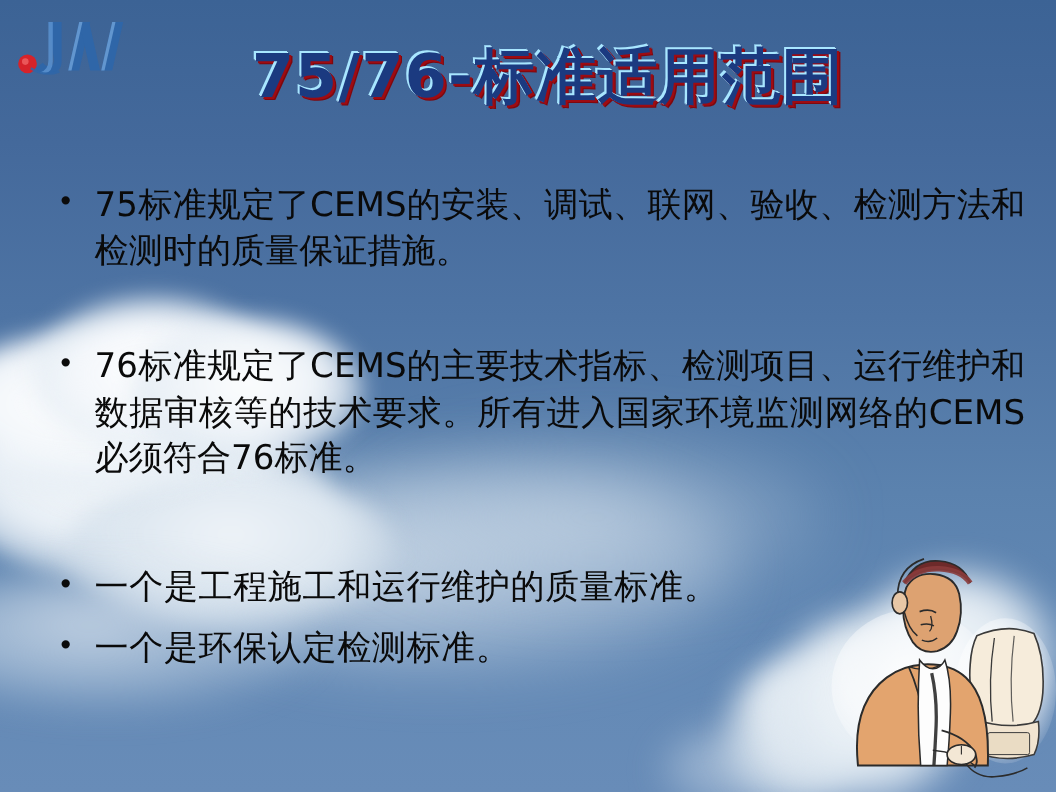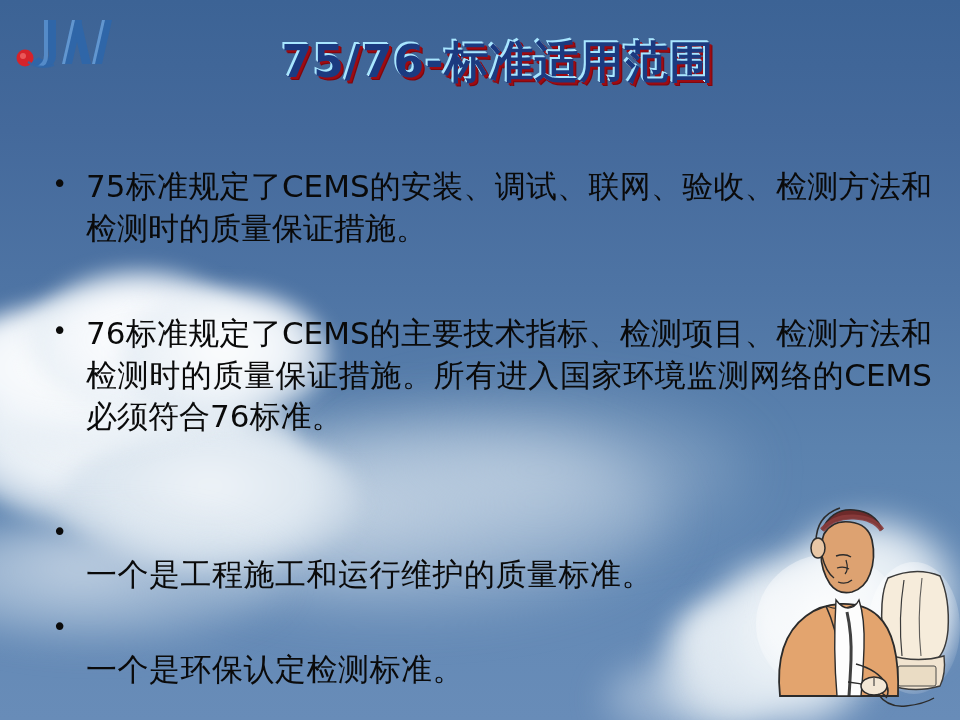--- a/index.html
+++ b/index.html
@@ -27,21 +27,21 @@
   .cl-b2{left:700px;top:560px;width:180px;height:170px;filter:blur(15px);background:radial-gradient(ellipse at 50% 40%,#f4f8fb 0%,#e4ecf3 45%,rgba(208,222,235,0.55) 72%,rgba(200,215,230,0) 100%);}
   .cl-b3{left:780px;top:520px;width:180px;height:150px;filter:blur(16px);background:radial-gradient(ellipse at 45% 45%,#f0f5f9 0%,#e0e9f1 45%,rgba(204,219,233,0.5) 72%,rgba(200,215,230,0) 100%);}
   .cl-b4{left:600px;top:660px;width:170px;height:80px;filter:blur(16px);background:radial-gradient(ellipse at 50% 40%,rgba(234,241,247,0.6) 0%,rgba(206,220,234,0.35) 55%,rgba(190,208,226,0) 100%);}
 
   
   .logo{position:absolute;left:14px;top:14px;width:106px;height:58px;}
   
   .title{
     position:absolute;left:0;right:0;top:33px;text-align:center;
     font-family:"DejaVu Sans","Liberation Sans",sans-serif;
-    font-size:44px;font-weight:bold;letter-spacing:1px;
+    font-size:55px;font-weight:bold;letter-spacing:1px;
     color:#1b3a80;
     text-shadow:
       -2px -2px 0 #a8e6ff,
       -1px -1px 0 #cdefff,
        2px  2px 0 #9e0b12,
        3px  3px 0 #7d080e;
     white-space:nowrap;
     margin-left:36px;
   }
 
@@ -54,21 +54,21 @@
     font-size:31px;line-height:1.34;
   }
   .bullet .dot{
     flex:0 0 auto;width:34px;font-size:26px;line-height:1.45;color:#0b0b0b;
   }
   .bullet .txt{flex:1 1 auto;text-align:justify;text-justify:inter-ideograph;}
   .b1{margin-top:0;}
   .b2{margin-top:64px;}
   .b3{margin-top:76px;}
   .b4{margin-top:14px;}
-  .b3 .txt,.b4 .txt{letter-spacing:0.5px;margin-top:40px;}
+  .b3 .txt,.b4 .txt{letter-spacing:0.5px;}
 
   
   .illus{position:absolute;left:752px;top:496px;width:208px;height:224px;}
 </style>
 </head>
 <body>
 
 <div class="slide">
 
   <div class="sky">
@@ -111,21 +111,21 @@
 
   <div class="body">
 
     <div class="bullet b1">
       <span class="dot">•</span>
       <span class="txt">75标准规定了CEMS的安装、调试、联网、验收、检测方法和检测时的质量保证措施。</span>
     </div>
 
     <div class="bullet b2">
       <span class="dot">•</span>
-      <span class="txt">76标准规定了CEMS的主要技术指标、检测项目、检测方法和检测时的质量保证措施。所有进入国家环境监测网络的CEMS必须符合76标准。</span>
+      <span class="txt">76标准规定了CEMS的主要技术指标、检测项目、运行维护和数据审核等的技术要求。所有进入国家环境监测网络的CEMS必须符合76标准。</span>
     </div>
 
     <div class="bullet b3">
       <span class="dot">•</span>
       <span class="txt">一个是工程施工和运行维护的质量标准。</span>
     </div>
 
     <div class="bullet b4">
       <span class="dot">•</span>
       <span class="txt">一个是环保认定检测标准。</span>

